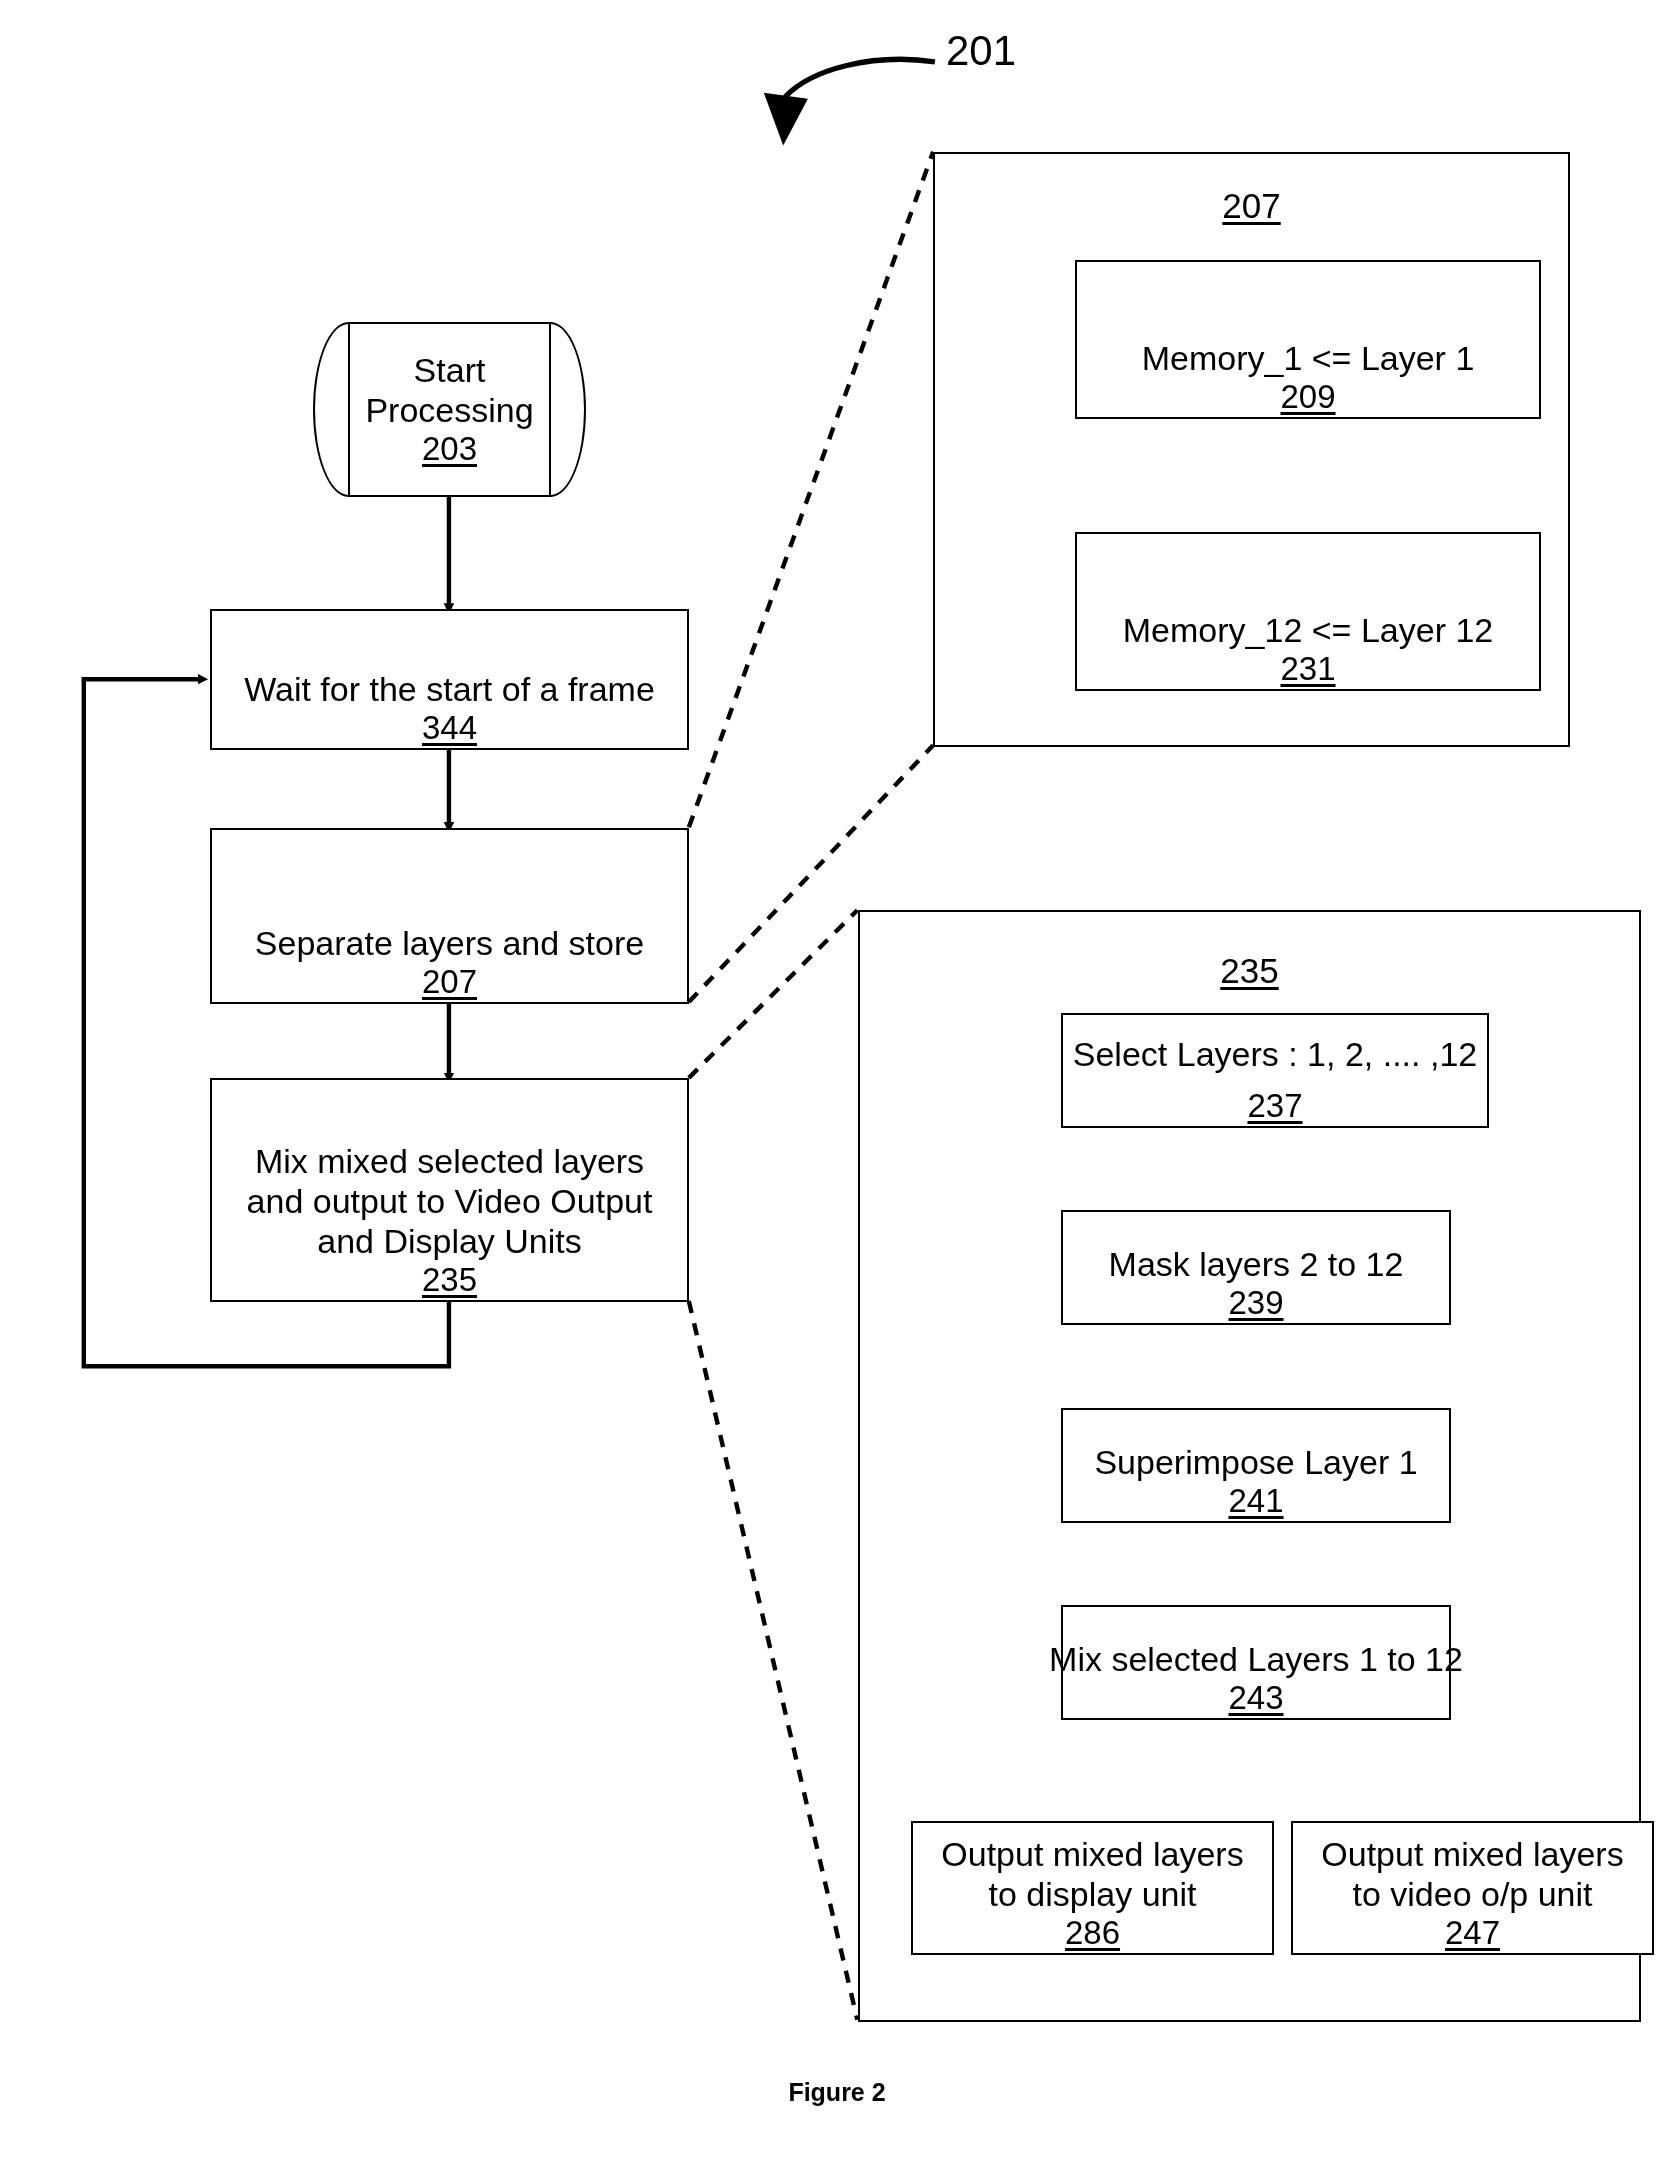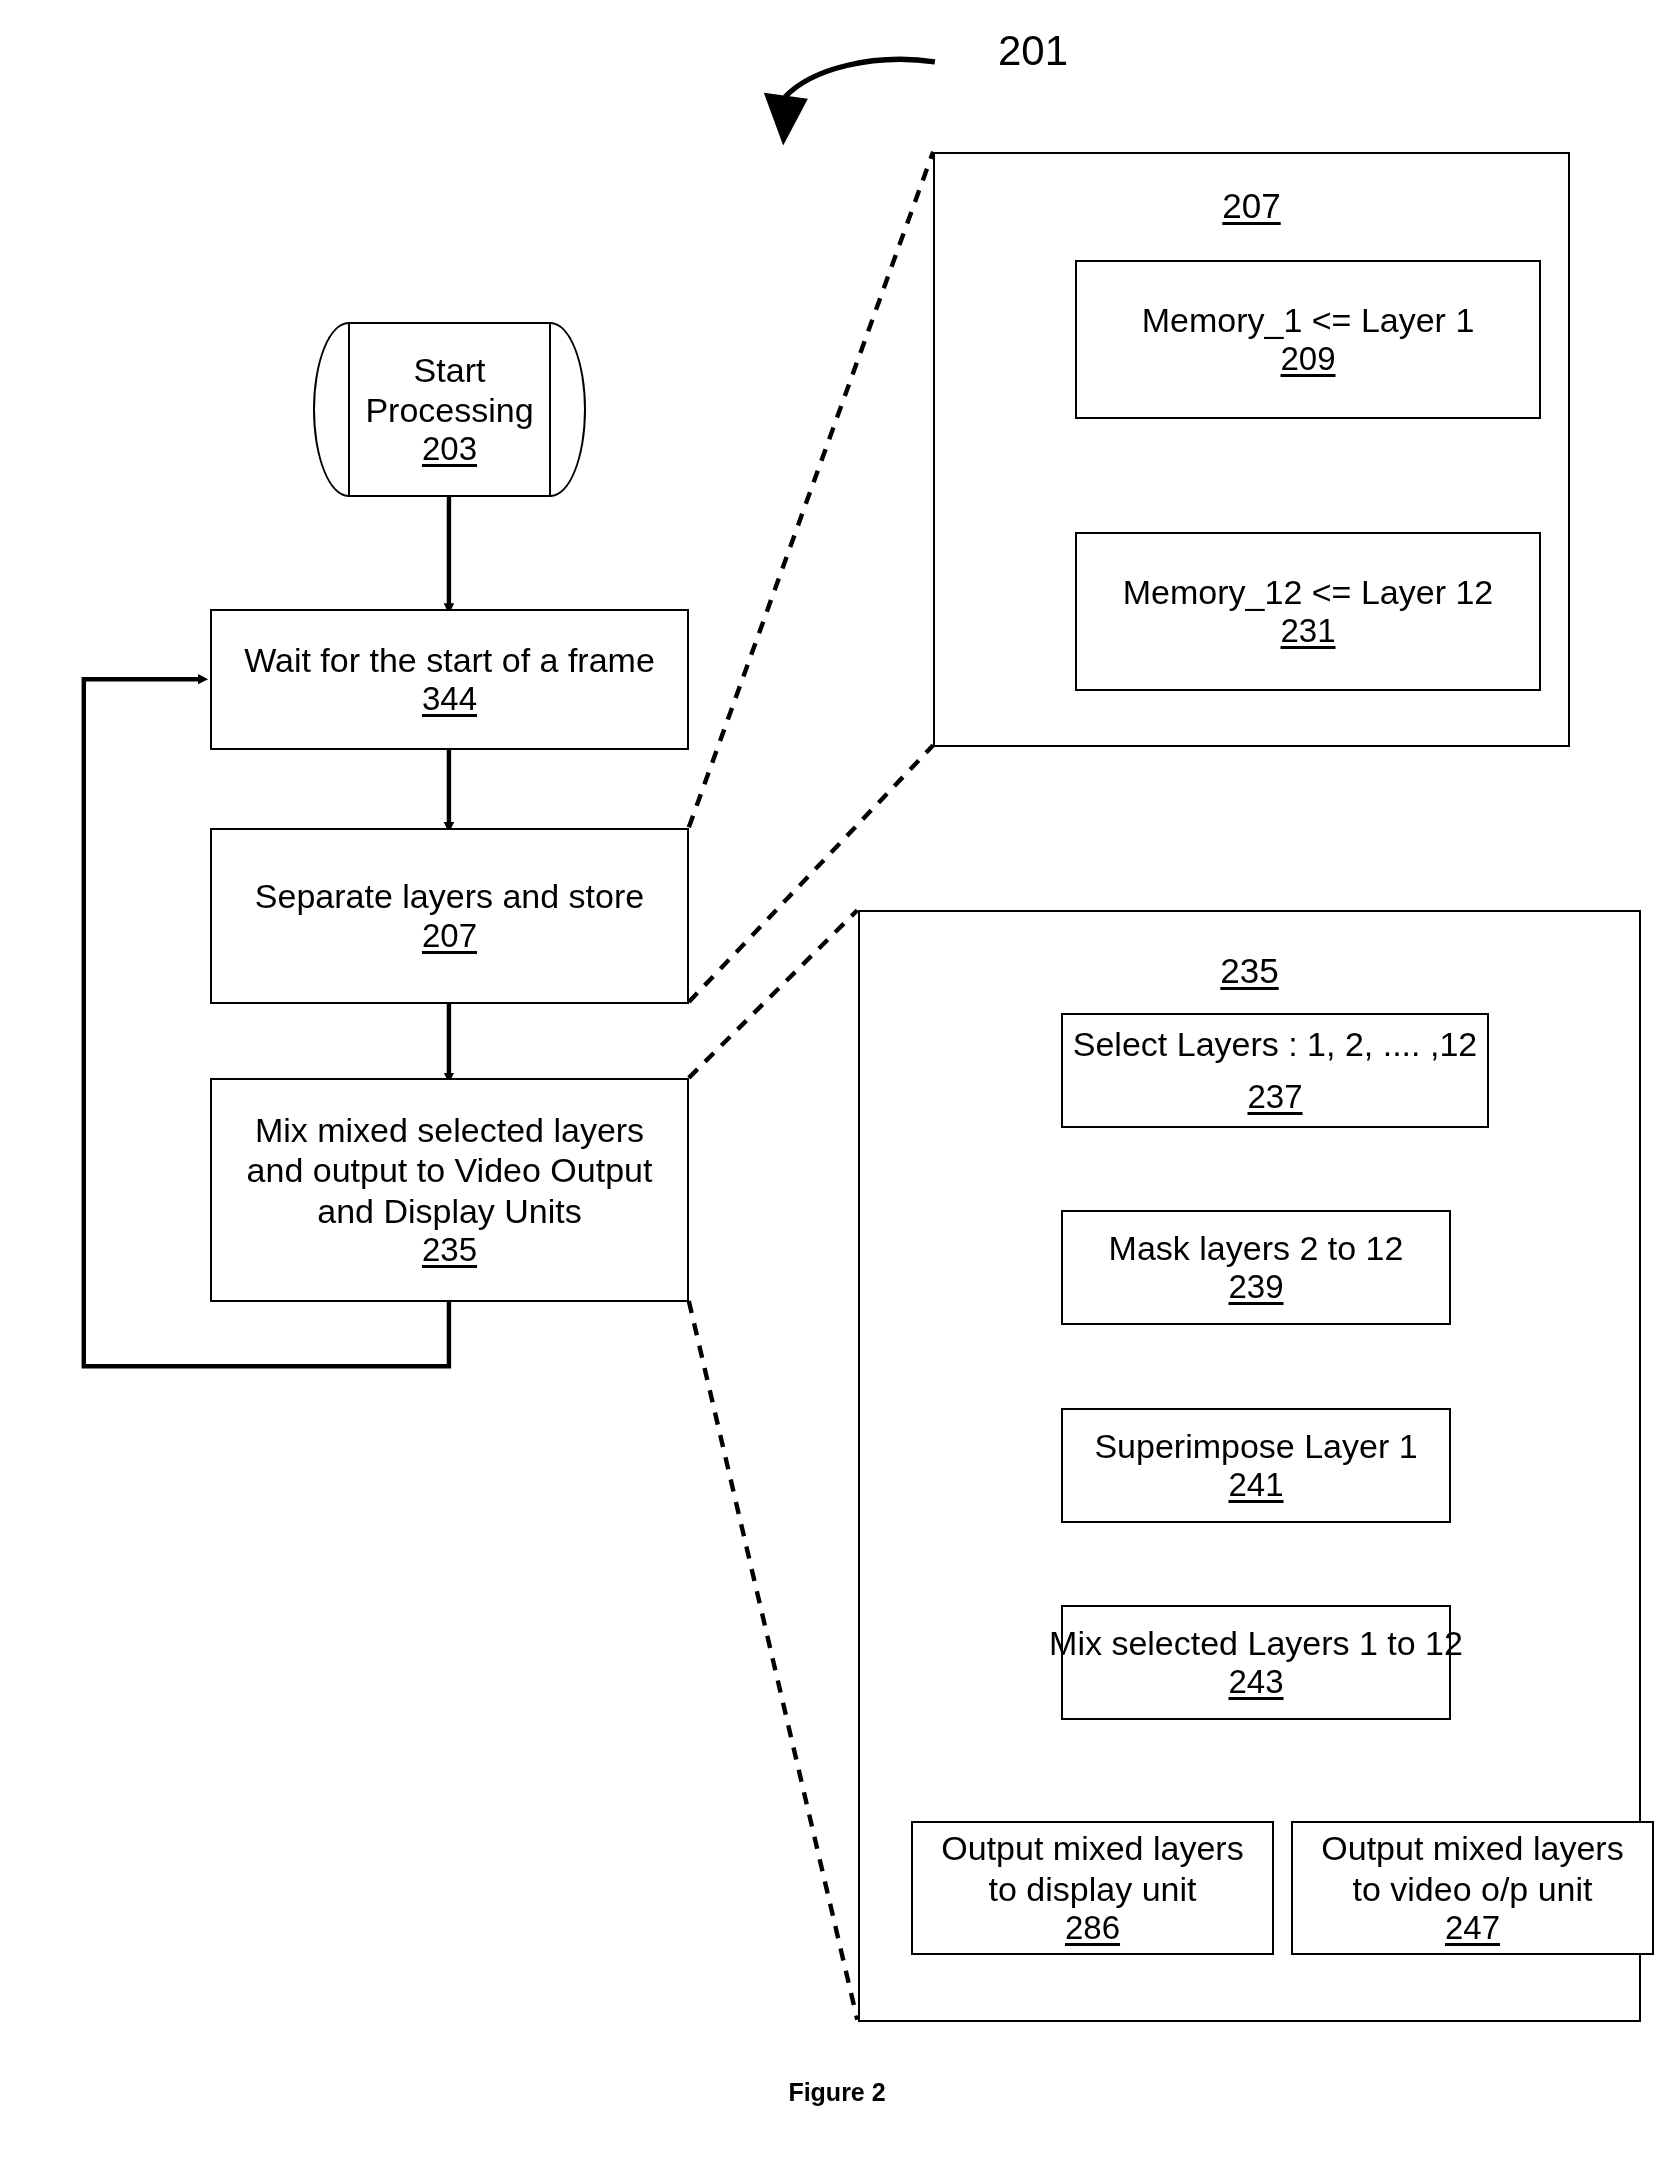--- a/index.html
+++ b/index.html
@@ -111,21 +111,21 @@
   .fig-caption {
     position: absolute;
     font-weight: bold;
     text-align: center;
   }
   .callout-201 {
     position: absolute;
     text-align: left;
   }
   
-  .fs-main  { font-size: 34px; }
+  .fs-main  { font-size: 34px; justify-content: flex-end; }
   .fs-sub   { font-size: 33px; }
   .fs-panel { font-size: 35px; }
   .fs-201   { font-size: 42px; }
   .fs-fig   { font-size: 25px; }
 </style>
 </head>
 <body>
 
 <div id="figure-root">
 
@@ -166,21 +166,21 @@
 
     <line x1="1420" y1="1276" x2="1420" y2="1370" stroke="#000" stroke-width="5" marker-end="url(#arrowSolid)"></line>
     <line x1="1420" y1="1500" x2="1420" y2="1594" stroke="#000" stroke-width="5" marker-end="url(#arrowSolid)"></line>
     <line x1="1420" y1="1724" x2="1420" y2="1818" stroke="#000" stroke-width="5" marker-end="url(#arrowSolid)"></line>
 
     <path d="M1203,1948 L1203,2060" fill="none" stroke="#000" stroke-width="5" marker-end="url(#arrowSolid)"></path>
 
     <path d="M1640,1948 L1640,2060" fill="none" stroke="#000" stroke-width="5" marker-end="url(#arrowSolid)"></path>
   </svg>
 
-  <div class="callout-201 fs-201" style="left:998px; top:26.5px;">201</div>
+  <div class="callout-201 fs-201" style="left:946px; top:26.5px;">201</div>
 
   <div class="drum" style="left:313px; top:322px; width:273px; height:175px;">
     <div class="cap left"></div>
     <div class="cap right"></div>
     <div class="drum-body fs-main">
       <span class="txt">Start</span>
       <span class="txt">Processing</span>
       <span class="ref fs-sub">203</span>
     </div>
   </div>

